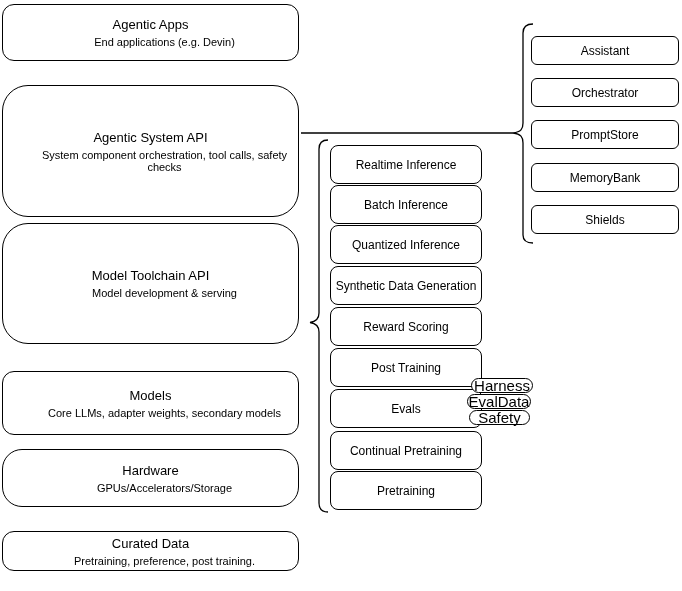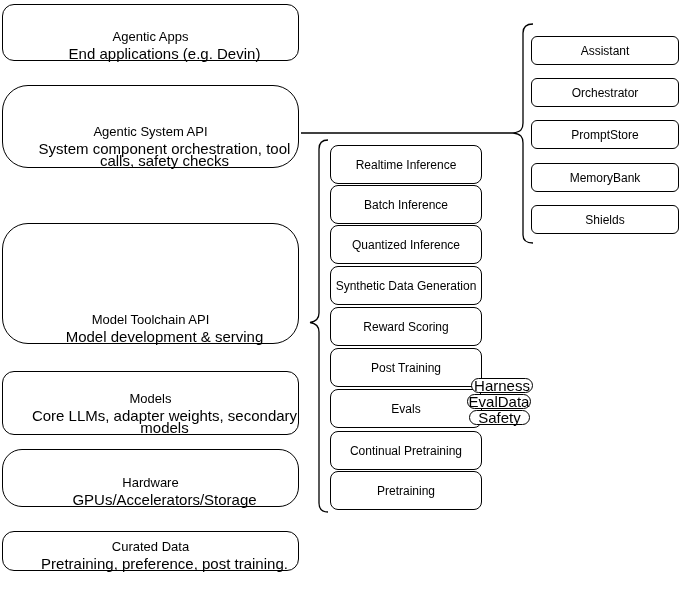--- a/index.html
+++ b/index.html
@@ -4,25 +4,25 @@
 <style>
   html,body{margin:0;padding:0;background:#ffffff;}
   .canvas{
     position:relative;width:682px;height:591px;background:#ffffff;overflow:hidden;
     font-family:"Liberation Sans","DejaVu Sans",sans-serif;color:#000;
   }
   .overlay{position:absolute;left:0;top:0;width:682px;height:591px;pointer-events:none;}
   .lbox{
     position:absolute;left:2px;width:297px;box-sizing:border-box;
     border:1.3px solid #000;background:#fff;
-    display:flex;flex-direction:column;align-items:center;justify-content:flex-end;
+    display:flex;flex-direction:column;align-items:center;justify-content:center;
     text-align:center;gap:4px;
   }
   .ltitle{font-size:13px;line-height:15px;}
-  .lsub{font-size:15px;line-height:12px;padding-left:28px;}
+  .lsub{font-size:11px;line-height:12px;padding-left:28px;}
   .mbox{
     position:absolute;left:330px;width:152px;height:39px;box-sizing:border-box;
     border:1.3px solid #000;border-radius:8px;background:#fff;
     display:flex;align-items:center;justify-content:center;
     font-size:12px;text-align:center;
   }
   .rbox{
     position:absolute;left:531px;width:148px;height:29px;box-sizing:border-box;
     border:1.3px solid #000;border-radius:6px;background:#fff;
     display:flex;align-items:center;justify-content:center;
@@ -45,21 +45,21 @@
     <path d="M301 133 L513 133" stroke-width="1.5"></path>
     <path d="M533 24 C527 24 523 26 523 33 L523 123 C523 129 521 132 513 133 C521 134 523 137 523 143 L523 235 C523 241 527 243 533 243"></path>
     <path d="M328 140 C322 140 319 143 319 149 L319 313 C319 318 317 321.5 310 322.5 C317 323.5 319 327 319 332 L319 503 C319 509 322 512 328 512"></path>
   </svg>
 
   <div class="lbox" style="top:4px;height:57px;border-radius:12px">
     <div class="ltitle">Agentic Apps</div>
     <div class="lsub">End applications (e.g. Devin)</div>
   </div>
 
-  <div class="lbox" style="top:85px;height:83px;border-radius:26px">
+  <div class="lbox" style="top:85px;height:132px;border-radius:26px">
     <div class="ltitle">Agentic System API</div>
     <div class="lsub">System component orchestration, tool calls, safety checks</div>
   </div>
 
   <div class="lbox" style="top:223px;height:121px;border-radius:26px">
     <div class="ltitle">Model Toolchain API</div>
     <div class="lsub">Model development &amp; serving</div>
   </div>
 
   <div class="lbox" style="top:371px;height:64px;border-radius:12px">

